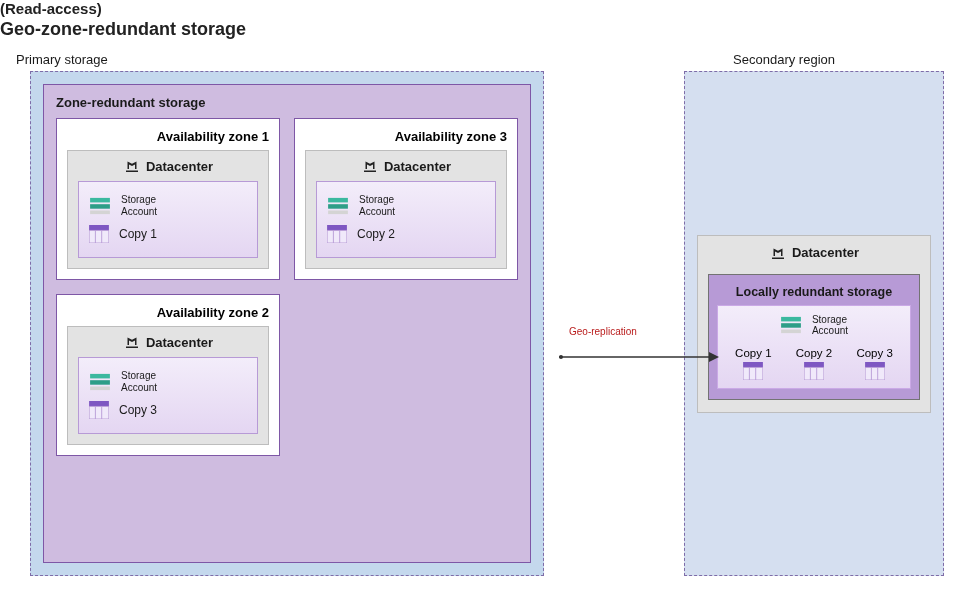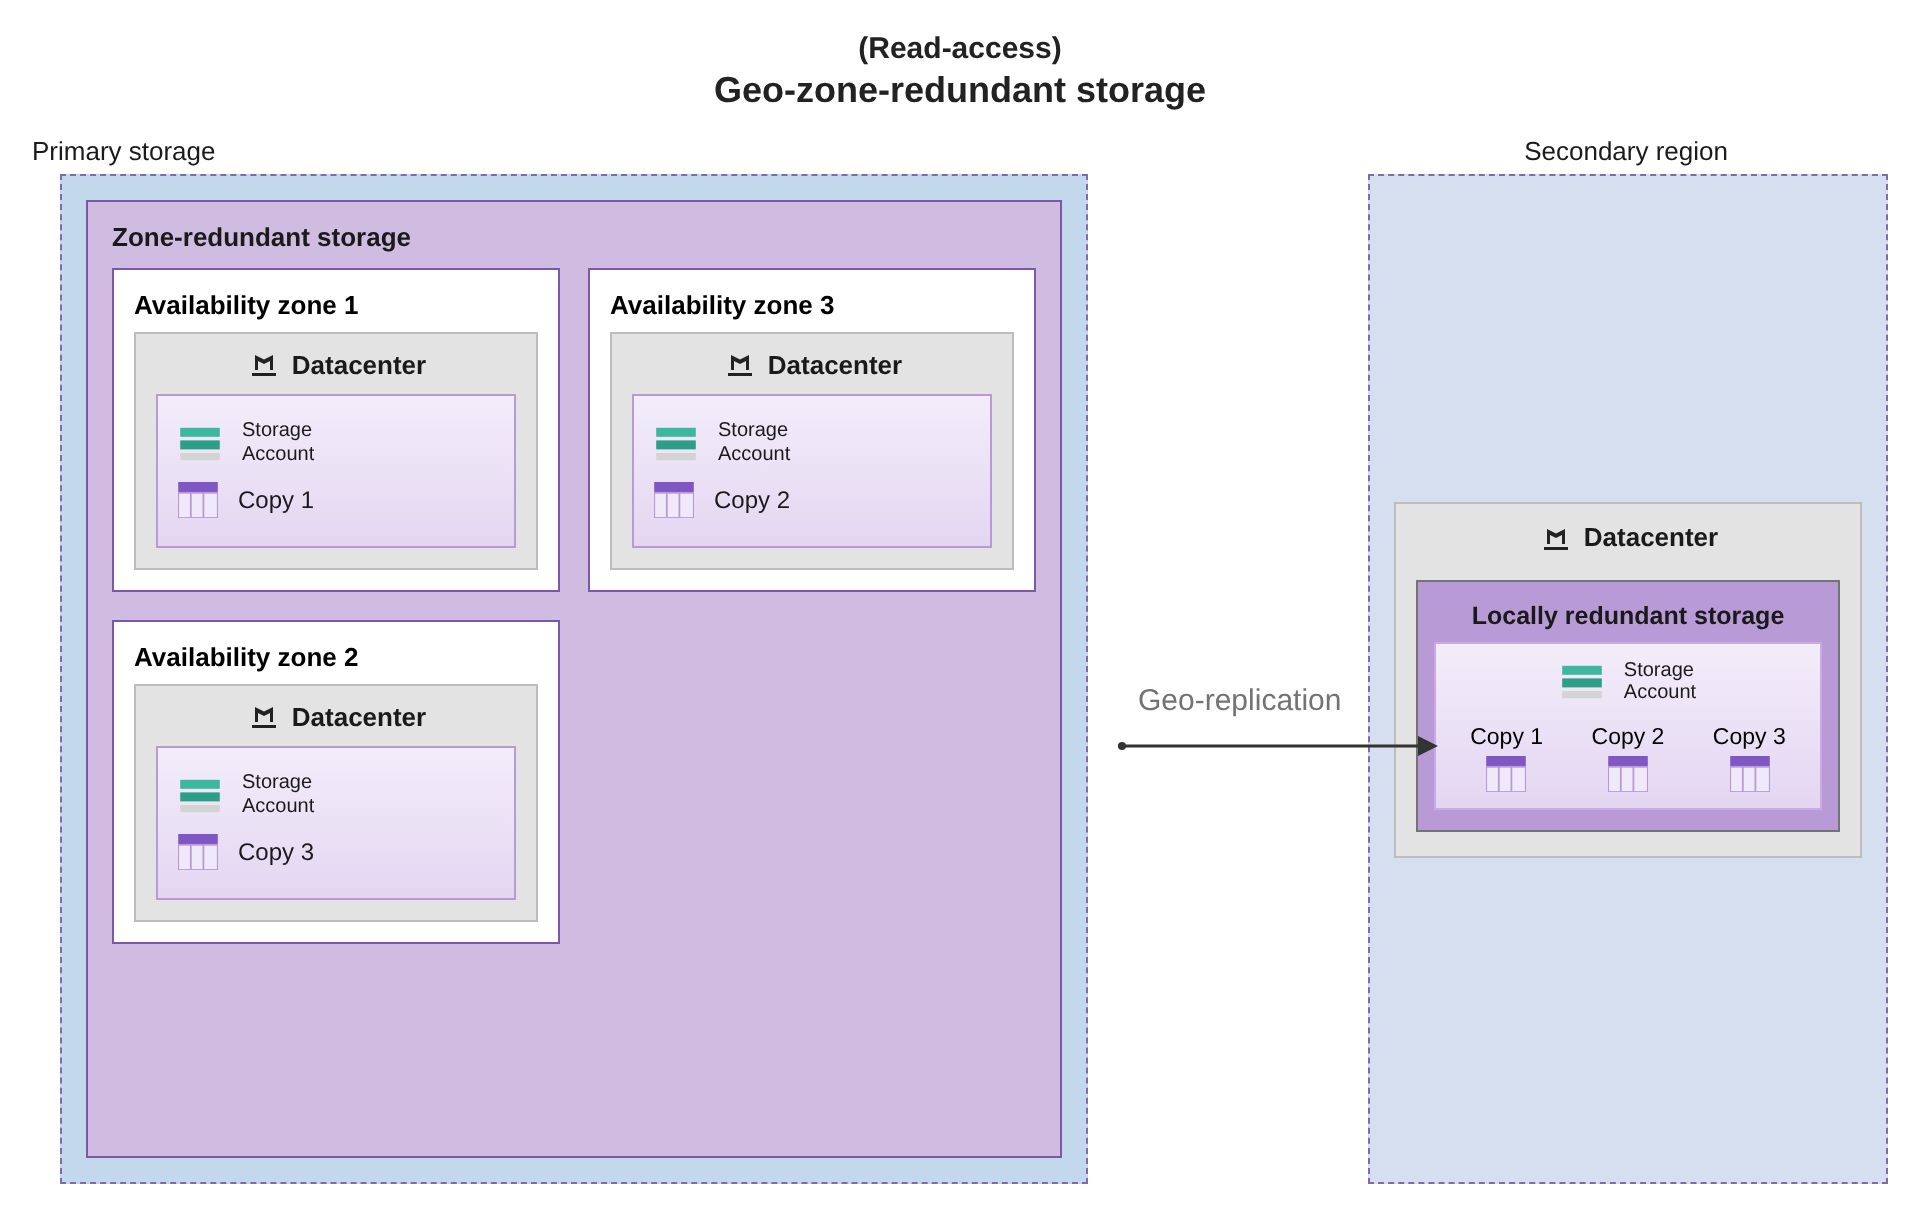--- a/index.html
+++ b/index.html
@@ -4,23 +4,22 @@
   <style>
     * { box-sizing: border-box; margin: 0; padding: 0; }
     body {
       font-family: "Segoe UI", Arial, sans-serif;
       width: 960px;
       height: 615px;
       background: #fff;
       position: relative;
     }
     .header {
-      text-align: center;
+      text-align: left;
       padding: 0 0 6px 0;
-      margin-top: 16px;
     }
     .header .subtitle { font-size: 15px; font-weight: 600; color: #222; }
     .header .title { font-size: 18px; font-weight: 700; color: #222; margin-top: 2px;}
     .labels-row {
       display: flex;
       justify-content: space-between;
       padding: 6px 16px 4px 16px;
       font-size: 13px;
       color: #1a1a1a;
     }
@@ -68,21 +67,21 @@
       padding: 0 12px 12px 12px;
     }
     .zone {
       background: #fff;
       border: 1px solid #7e57a6;
       padding: 6px 10px 10px 10px;
     }
     .zone-title {
       font-size: 13px;
       font-weight: 700;
-      text-align: left;
+      text-align: right;
       padding: 4px 0 6px 0;
     }
     .datacenter {
       background: #e3e3e3;
       border: 1px solid #bdbdbd;
       padding: 6px 10px 10px 10px;
     }
     .dc-header {
       display: flex;
       align-items: center;
@@ -156,35 +155,35 @@
       left: 545px;
       top: 275px;
       width: 160px;
       height: 22px;
       pointer-events: none;
     }
     .geo-label {
       position: absolute;
       left: 555px;
       top: 255px;
-      font-size: 15px;
-      color: #737373;
+      font-size: 10px;
+      color: #b91c1c;
     }
   </style>
 </head>
 <body>
 
 <div class="header">
   <div class="subtitle">(Read-access)</div>
   <div class="title">Geo-zone-redundant storage</div>
 </div>
 
 <div class="labels-row">
   <div>Primary storage</div>
-  <div style="margin-right:80px">Secondary region</div>
+  <div style="margin-right:109px">Secondary region</div>
 </div>
 
 <div class="regions">
 
   <div class="region-primary">
     <div class="zrs-box">
       <div class="zrs-title">Zone-redundant storage</div>
       <div class="zones-grid">
 
         <div class="zone">

